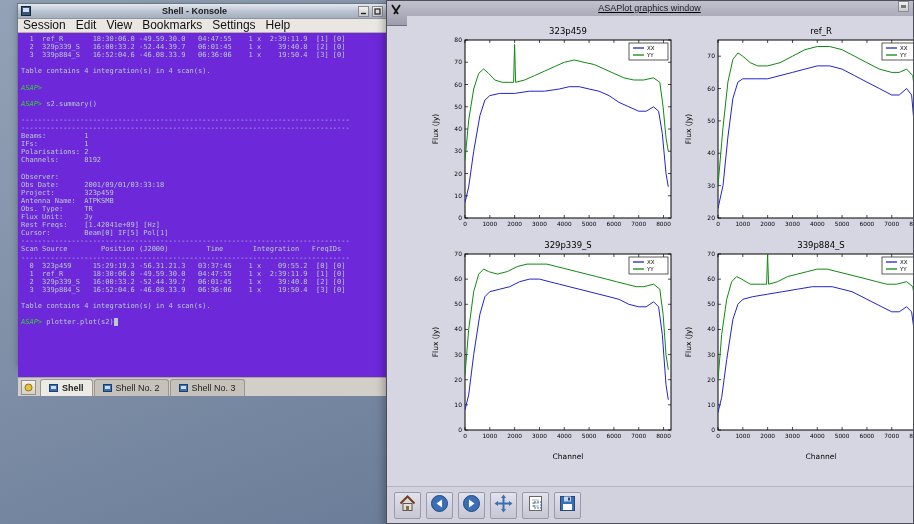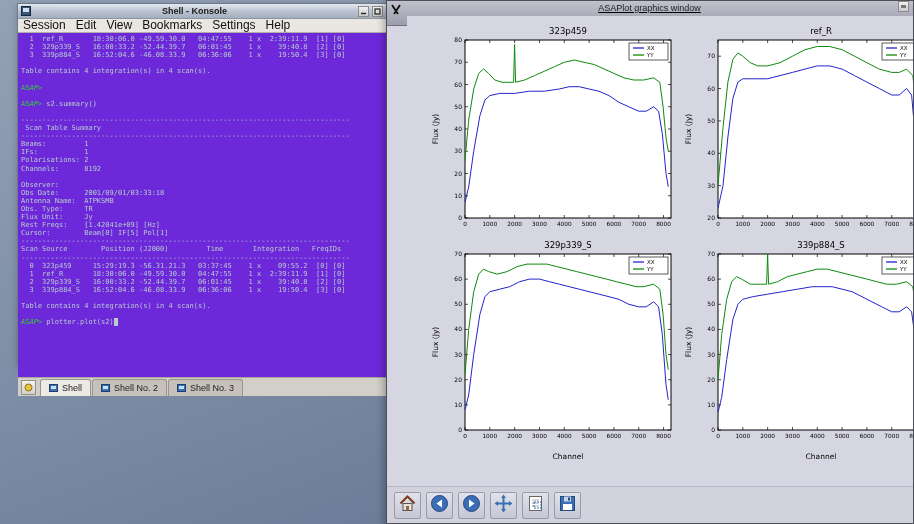--- a/index.html
+++ b/index.html
@@ -32,21 +32,21 @@
   .sb-up { top:0; } .sb-down { bottom:0; }
   .tri-up { width:0; height:0; border-left:3px solid transparent; border-right:3px solid transparent; border-bottom:4px solid #33404f; }
   .tri-down { width:0; height:0; border-left:3px solid transparent; border-right:3px solid transparent; border-top:4px solid #33404f; }
   .sb-thumb { position:absolute; left:0; width:12px; bottom:13px; height:108px;
     background:linear-gradient(90deg,#dde2ea,#b4bcc9); border:1px solid #8e98a6; }
   .k-tabbar { height:19px; background:#d2cec8; border-top:1px solid #a9a49c; display:flex; align-items:flex-end; padding:0 2px; gap:1px; }
   .newtab-btn { width:15px; height:15px; margin:0 3px 1px 1px; background:linear-gradient(180deg,#f4f2ee,#d4d0c9);
     border:1px solid #97918a; display:flex; align-items:center; justify-content:center; }
   .tab { height:17px; display:flex; align-items:center; gap:4px; padding:0 8px; font-size:9px; color:#222;
     background:#c6c2bb; border:1px solid #9a958d; border-bottom:none; border-radius:3px 3px 0 0; }
-  .tab.active { background:#eceae5; font-weight:normal; }
+  .tab.active { background:#eceae5; font-weight:bold; }
   .tab-icon { width:9px; height:8px; background:#3b6fb5; border:1px solid #1d3f70; }
   .tab-icon i { display:block; width:5px; height:3px; margin:1px auto 0; background:#cfe0f4; }
 
   
   #plotwin { position:absolute; left:386px; top:0; width:528px; height:524px;
     border:1px solid #4e4e5a; background:#d6d6e2; box-shadow:-2px 2px 8px rgba(0,0,0,.3); }
   .p-titlebar { height:25px; display:flex; align-items:flex-start; padding:0 4px; gap:4px;
     background:linear-gradient(180deg,#c2c2ce,#9c9cac); border-bottom:1px solid #6e6e7e;text-decoration:underline; }
   .p-title { flex:1; text-align:center; font-size:9px; color:#20202c; line-height:14px; }
   .p-canvas { position:absolute; top:15px; bottom:37px; left:0; right:0; background:#d6d6e2; overflow:hidden;margin-left:20px; }
@@ -102,29 +102,29 @@
           <div class="tline"><span class="seg-f">  2  329p339_S   16:00:33.2 -52.44.39.7   06:01:45    1 x    39:40.8  [2] [0]</span></div>
           <div class="tline"><span class="seg-f">  3  339p884_S   16:52:04.6 -46.08.33.9   06:36:06    1 x    19:50.4  [3] [0]</span></div>
           <div class="tline"><span class="seg-f"></span>&nbsp;</div>
           <div class="tline"><span class="seg-f">Table contains 4 integration(s) in 4 scan(s).</span></div>
           <div class="tline"><span class="seg-f"></span>&nbsp;</div>
           <div class="tline"><span class="seg-p">ASAP&gt; </span></div>
           <div class="tline"><span class="seg-f"></span>&nbsp;</div>
           <div class="tline"><span class="seg-p">ASAP&gt; </span><span class="seg-f">s2.summary()</span></div>
           <div class="tline"><span class="seg-f"></span>&nbsp;</div>
           <div class="tline"><span class="seg-f">------------------------------------------------------------------------------</span></div>
-          <div class="tline"><span class="seg-f"> Scan Table Summary</span></div>
           <div class="tline"><span class="seg-f">------------------------------------------------------------------------------</span></div>
           <div class="tline"><span class="seg-f">Beams:         1</span></div>
           <div class="tline"><span class="seg-f">IFs:           1</span></div>
           <div class="tline"><span class="seg-f">Polarisations: 2</span></div>
           <div class="tline"><span class="seg-f">Channels:      8192</span></div>
           <div class="tline"><span class="seg-f"></span>&nbsp;</div>
           <div class="tline"><span class="seg-f">Observer:      </span></div>
           <div class="tline"><span class="seg-f">Obs Date:      2001/09/01/03:33:18</span></div>
+          <div class="tline"><span class="seg-f">Project:       323p459</span></div>
           <div class="tline"><span class="seg-f">Antenna Name:  ATPKSMB</span></div>
           <div class="tline"><span class="seg-f">Obs. Type:     TR</span></div>
           <div class="tline"><span class="seg-f">Flux Unit:     Jy</span></div>
           <div class="tline"><span class="seg-f">Rest Freqs:    [1.42041e+09] [Hz]</span></div>
           <div class="tline"><span class="seg-f">Cursor:        Beam[0] IF[5] Pol[1]</span></div>
           <div class="tline"><span class="seg-f">------------------------------------------------------------------------------</span></div>
           <div class="tline"><span class="seg-f">Scan Source        Position (J2000)         Time       Integration   FreqIDs</span></div>
           <div class="tline"><span class="seg-f">------------------------------------------------------------------------------</span></div>
           <div class="tline"><span class="seg-f">  0  323p459     15:29:19.3 -56.31.21.3   03:37:45    1 x    09:55.2  [0] [0]</span></div>
           <div class="tline"><span class="seg-f">  1  ref_R       18:30:06.0 -49.59.30.0   04:47:55    1 x  2:39:11.9  [1] [0]</span></div>

